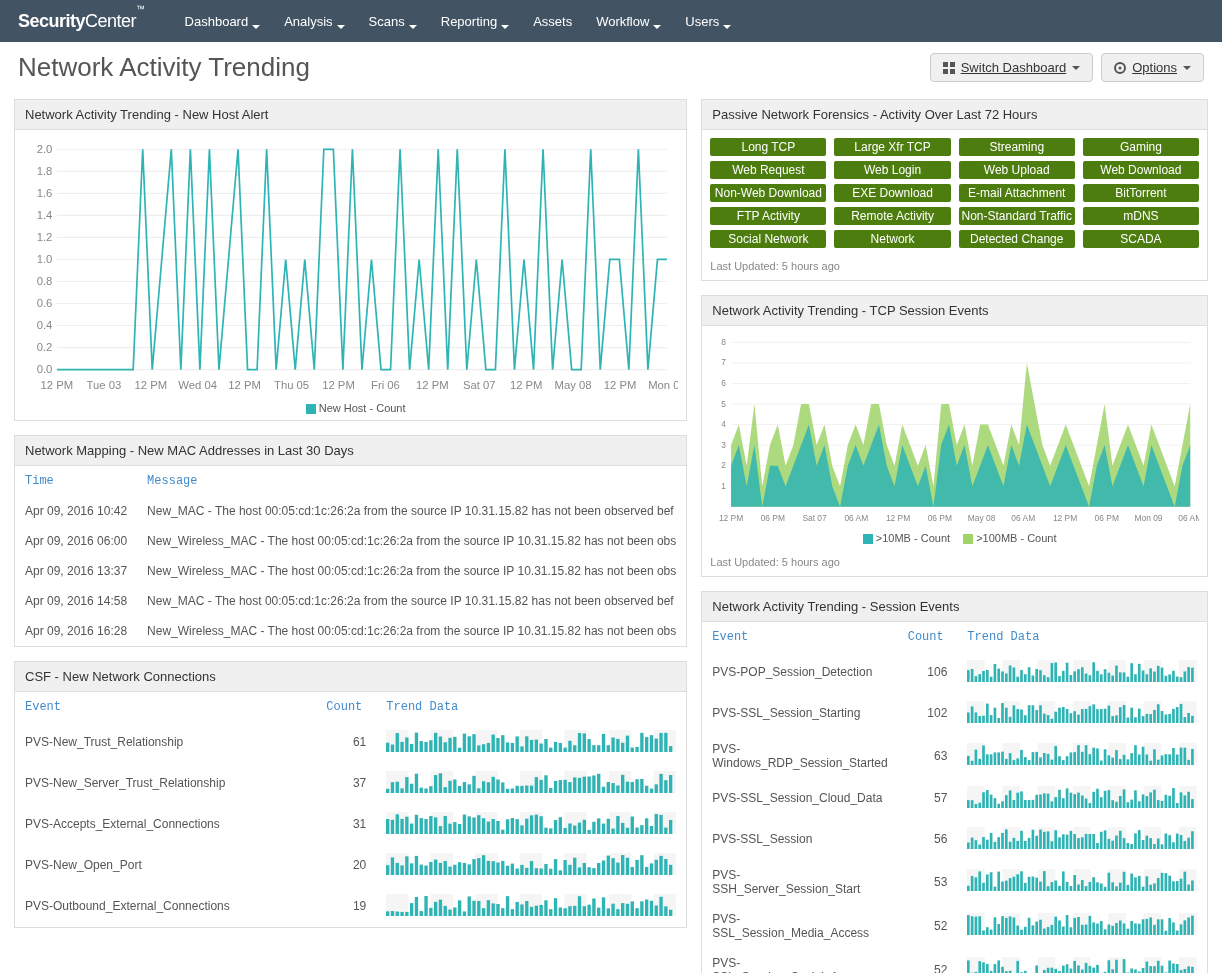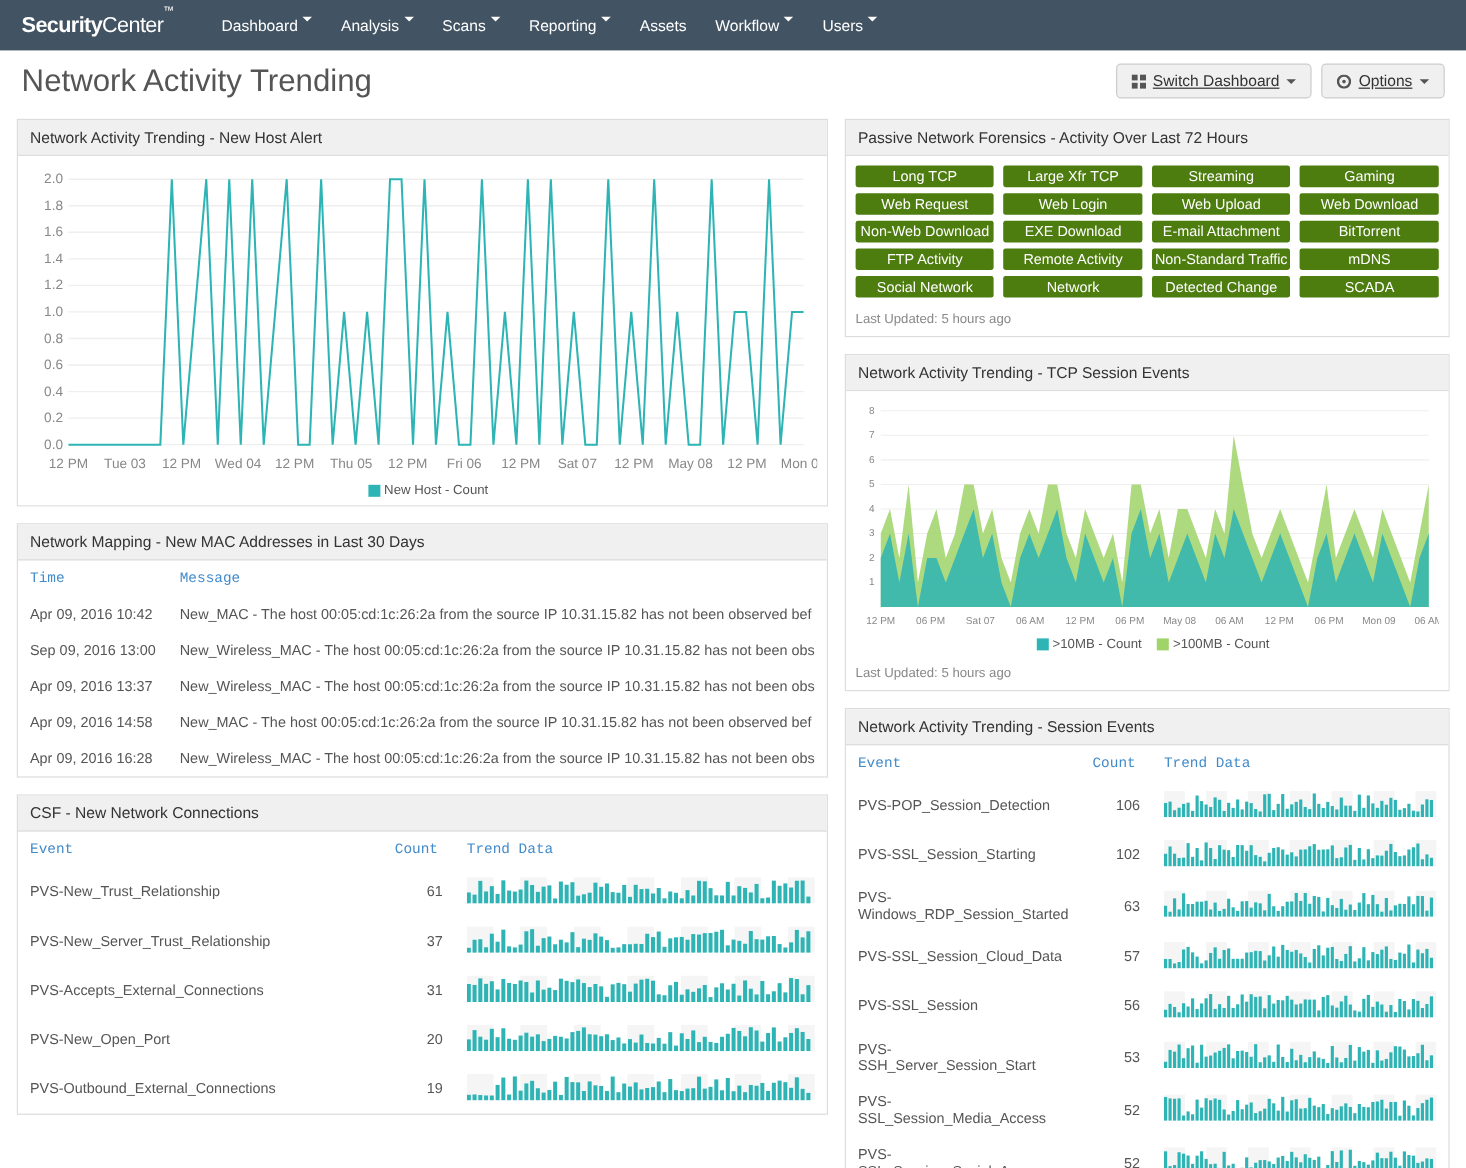--- a/index.html
+++ b/index.html
@@ -3,21 +3,21 @@
 <meta charset="utf-8">
 <style>
   * { box-sizing: border-box; margin: 0; padding: 0; }
   body { font-family: "Helvetica Neue", Arial, sans-serif; background: #fff; color: #333; font-size: 13px; width: 1222px; }
   
   .main-nav { background: #425363; height: 42px; display: flex; align-items: center; padding: 0 18px; color: #fff; }
   .brand { font-size: 18px; font-weight: 300; letter-spacing: -0.5px; margin-right: 40px; }
   .brand b { font-weight: 600; }
   .brand sup { font-size: 9px; top: -8px; position: relative; }
   .nav-items { display: flex; gap: 24px; }
-  .nav-item { color: #fff; font-size: 13px; cursor: pointer; display: flex; align-items: flex-start; gap: 4px;}
+  .nav-item { color: #fff; font-size: 13px; cursor: pointer; display: flex; align-items: flex-end; gap: 4px;}
   .caret { display:inline-block; width:0; height:0; border-left:4px solid transparent; border-right:4px solid transparent; border-top:4px solid #fff; }
   
   .sub-header { display: flex; justify-content: space-between; align-items: center; padding: 10px 18px 16px 18px; }
   .page-title { font-size: 26px; font-weight: 300; color: #555; }
   .header-buttons { display: flex; gap: 8px; }
   .hbtn { background: #f0f0f0; border: 1px solid #ccc; border-radius: 4px; padding: 6px 12px; font-size: 13px; color: #333; cursor: pointer; display:flex; align-items:center; gap:6px;text-decoration:underline;}
   .hbtn .caret { border-top-color:#555; }
   .gear-icon, .grid-icon { width:12px; height:12px; }
   
   .dashboard { display: flex; gap: 14px; padding: 0 14px; }
@@ -149,21 +149,21 @@
             </tr>
           </tbody>
           <tbody>
             <tr>
               <td class="nowrap" style="width:120px">Apr 09, 2016 10:42</td>
               <td class="nowrap">New_MAC - The host 00:05:cd:1c:26:2a from the source IP 10.31.15.82 has not been observed bef</td>
             </tr>
           </tbody>
           <tbody>
             <tr>
-              <td class="nowrap" style="width:120px">Sep 09, 2016 13:00</td>
+              <td class="nowrap" style="width:120px">Apr 09, 2016 06:00</td>
               <td class="nowrap">New_Wireless_MAC - The host 00:05:cd:1c:26:2a from the source IP 10.31.15.82 has not been obs</td>
             </tr>
           </tbody>
           <tbody>
             <tr>
               <td class="nowrap" style="width:120px">Apr 09, 2016 13:37</td>
               <td class="nowrap">New_Wireless_MAC - The host 00:05:cd:1c:26:2a from the source IP 10.31.15.82 has not been obs</td>
             </tr>
           </tbody>
           <tbody>

